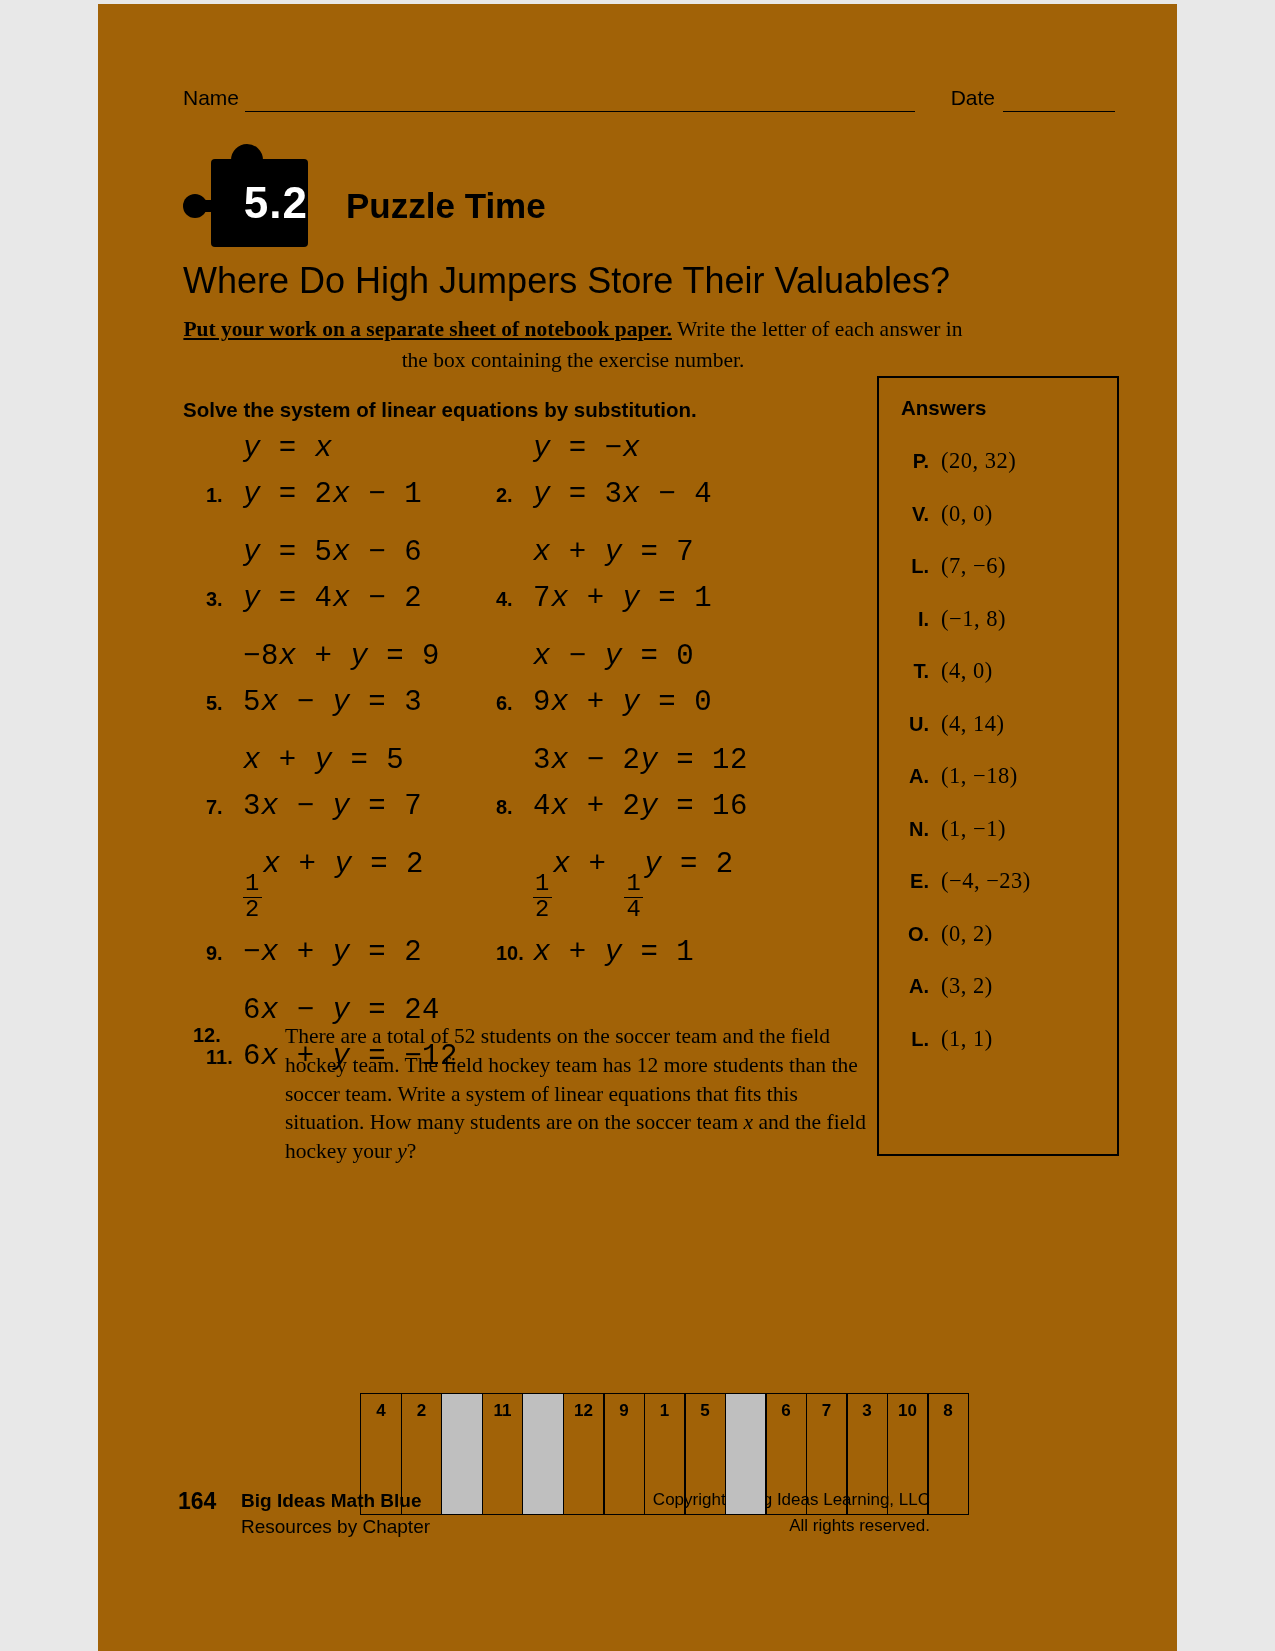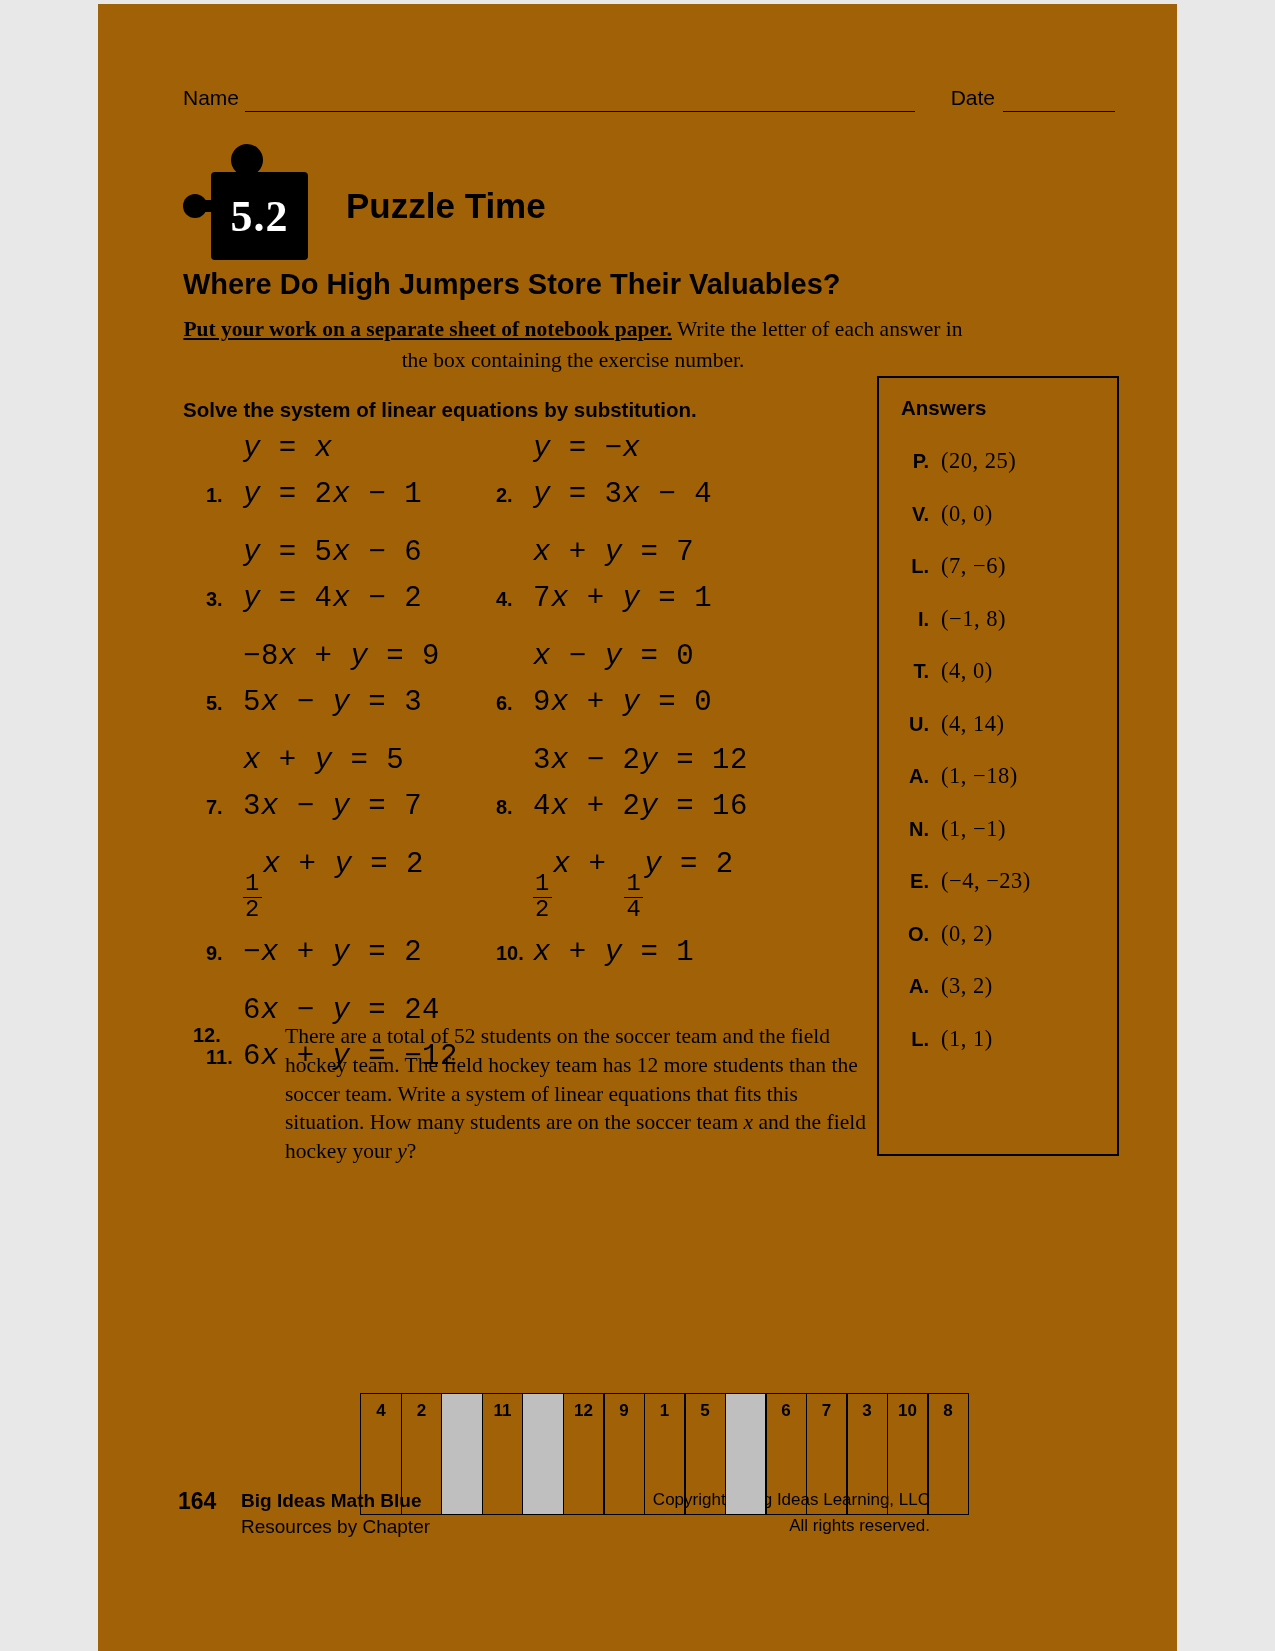--- a/index.html
+++ b/index.html
@@ -13,29 +13,29 @@
   
   .nameline{position:absolute;left:85px;top:82px;width:932px;display:flex;align-items:flex-end;font-size:21px;}
   .nameline .lbl{padding-bottom:2px;}
   .rule{border-bottom:1.5px solid #000;height:1.1em;}
   .rule-name{flex:1;margin-left:6px;}
   .rule-date{width:112px;margin-left:8px;}
   .date-lbl{margin-left:36px;}
 
   
   .badge{position:absolute;left:85px;top:138px;width:150px;height:115px;}
-  .badge-box{position:absolute;left:28px;top:30px;width:97px;height:88px;background:#000;border-radius:4px;
-    display:flex;align-items:center;justify-content:center;font-family:Liberation Serif, serif;}
+  .badge-box{position:absolute;left:28px;top:17px;width:97px;height:88px;background:#000;border-radius:4px;
+    display:flex;align-items:center;justify-content:flex-end;}
   .badge-box span{color:#fff;font-size:44px;font-weight:bold;letter-spacing:1px;}
   .knob-top{position:absolute;left:48px;top:2px;width:32px;height:32px;background:#000;border-radius:50%;}
   .knob-left{position:absolute;left:0px;top:52px;width:24px;height:24px;background:#000;border-radius:50%;}
   .knob-left-stub{position:absolute;left:14px;top:58px;width:16px;height:12px;background:#000;}
   .badge-title{position:absolute;left:248px;top:182px;font-size:35px;font-weight:bold;}
 
-  .question{position:absolute;left:85px;top:264px;font-size:29px;font-weight:bold;}
+  .question{position:absolute;left:85px;top:256px;font-size:36px;font-weight:normal;}
 
   .instructions{position:absolute;left:85px;top:310px;width:780px;font-size:21.5px;line-height:1.42;}
   .instructions b u{text-decoration:underline;}
 
   .directions{position:absolute;left:85px;top:394px;font-size:20.5px;font-weight:bold;}
 
   
   .problems{position:absolute;left:85px;top:428px;width:660px;
     display:grid;grid-template-columns:290px 1fr;row-gap:25px;}
   .problem{padding-left:23px;}
@@ -209,21 +209,21 @@
   <div class="problem12">
     <span class="p12num">12.</span>
     <span class="p12text"><span>There are a total of 52 students on the soccer team and the field hockey team. The field hockey team has 12 more students than the soccer team. Write a system of linear equations that fits this situation. How many students are on the soccer team </span><i>x</i><span> and the field hockey your </span><i>y</i><span>?</span></span>
   </div>
 
   <div class="answersbox">
     <div class="answers-header">Answers</div>
 
     <div class="ans">
       <span class="ans-letter">P.</span>
-      <span class="ans-val">(20, 25)</span>
+      <span class="ans-val">(20, 32)</span>
     </div>
     <div class="ans">
       <span class="ans-letter">V.</span>
       <span class="ans-val">(0, 0)</span>
     </div>
     <div class="ans">
       <span class="ans-letter">L.</span>
       <span class="ans-val">(7, −6)</span>
     </div>
     <div class="ans">

